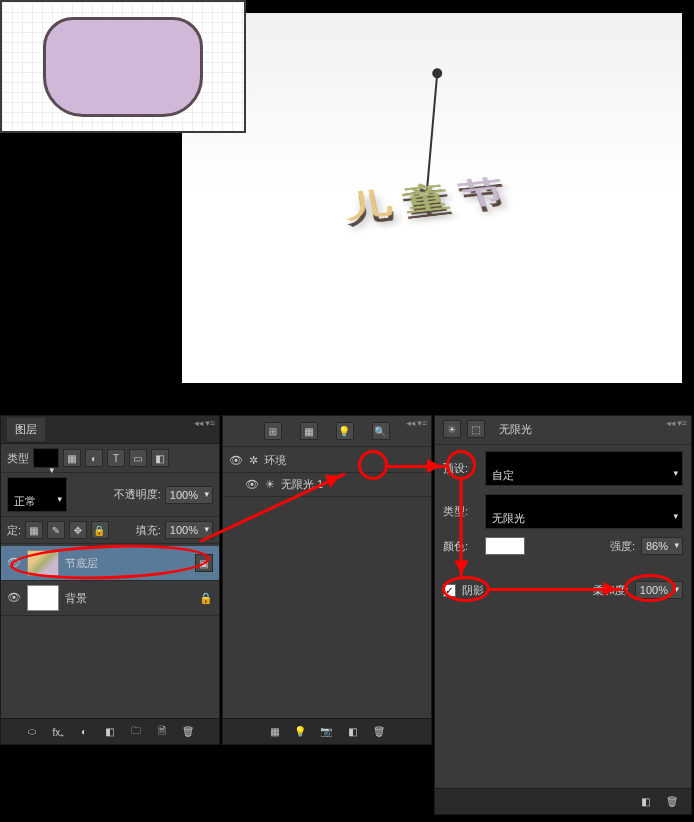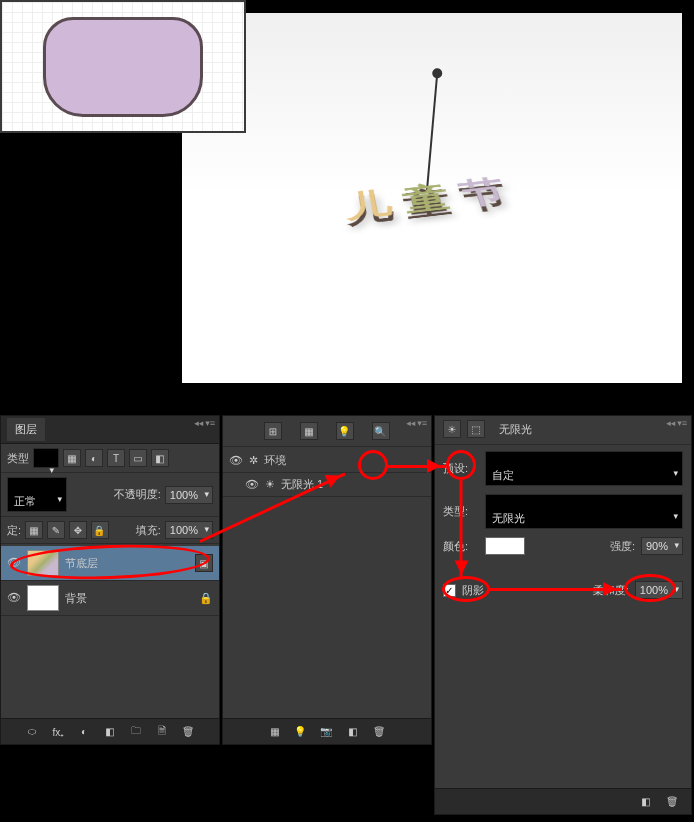--- a/index.html
+++ b/index.html
@@ -183,21 +183,21 @@
     <div class="dropdown" style="flex:1">自定</div>
   </div>
   <div class="prop-row">
     <span class="prop-label">类型:</span>
     <div class="dropdown" style="flex:1">无限光</div>
   </div>
   <div class="prop-row">
     <span class="prop-label">颜色:</span>
     <div class="color-swatch"></div>
     <span style="margin-left:auto">强度:</span>
-    <div class="pct-box">90%</div>
+    <div class="pct-box">86%</div>
   </div>
   <div style="height:18px"></div>
   <div class="prop-row">
     <div class="checkbox">✓</div>
     <span>阴影</span>
     <span style="margin-left:auto">柔和度:</span>
     <div class="pct-box">100%</div>
   </div>
   <div style="height:18px"></div>
   <div class="panel-footer" style="justify-content:flex-end;padding-right:10px">

